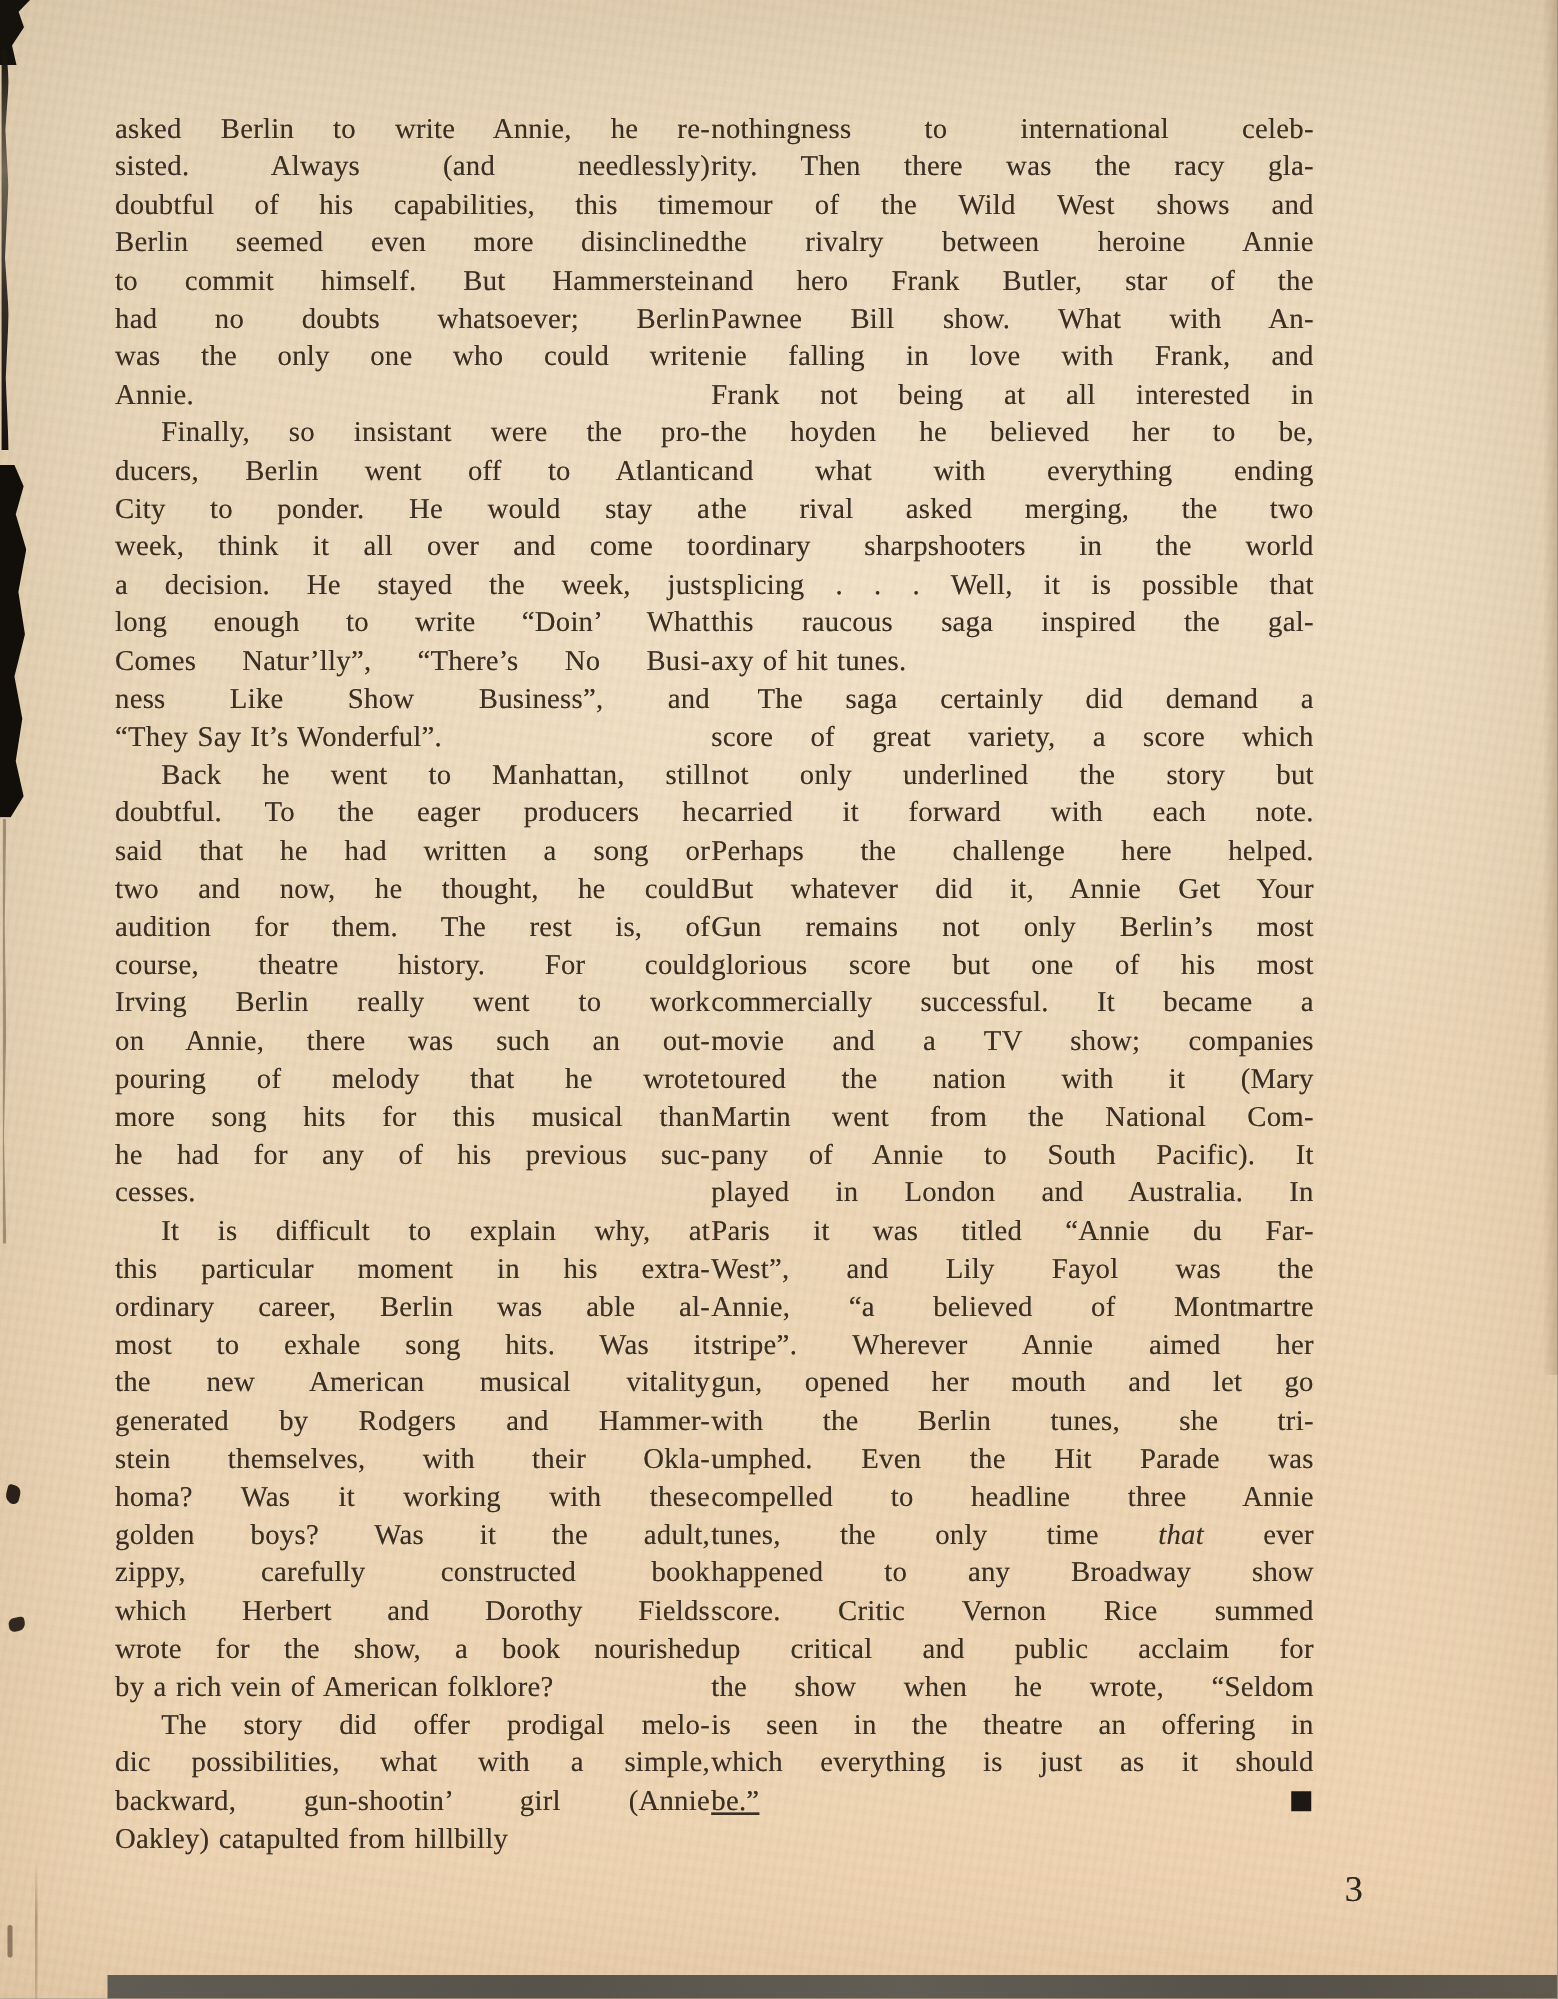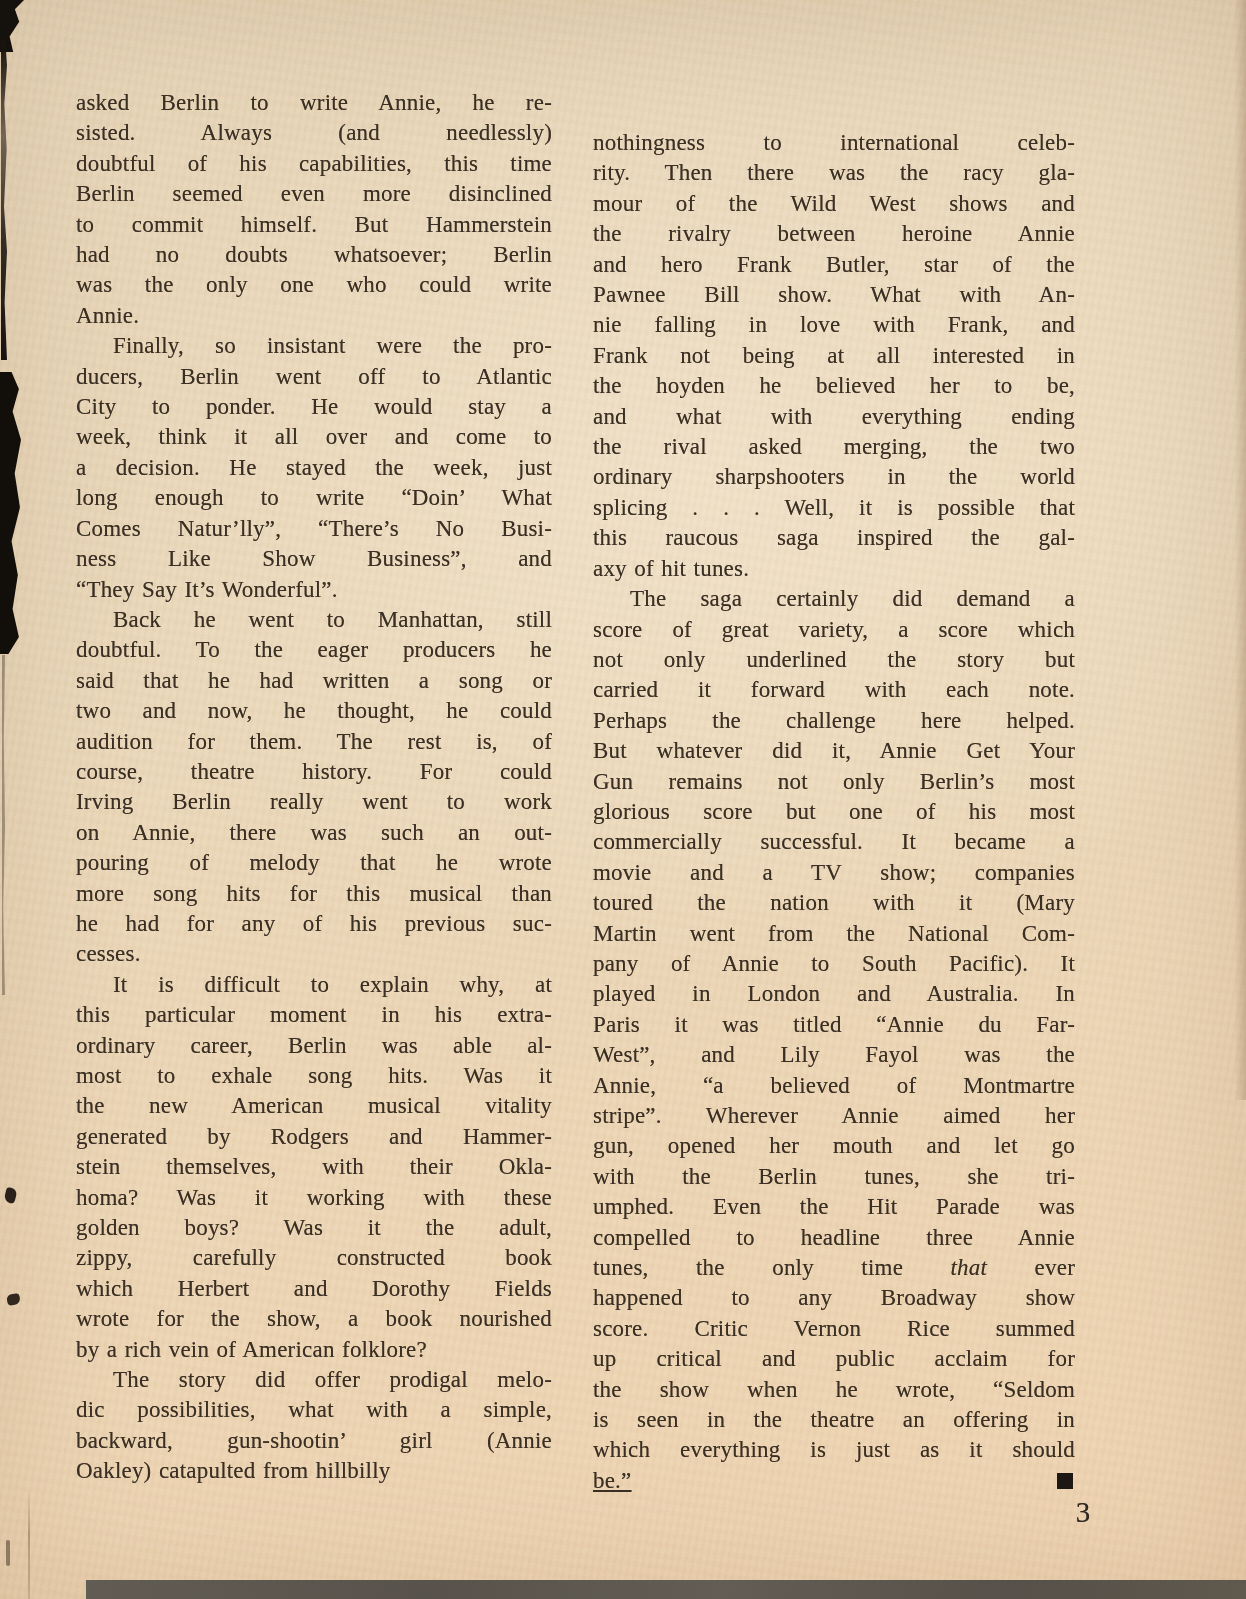--- a/index.html
+++ b/index.html
@@ -24,22 +24,22 @@
   }
   .column {
     position: absolute;
     top: 88px;
     font-size: 23px;
     line-height: 30.4px;
     letter-spacing: 0.2px;
     word-spacing: 1.5px;
     text-shadow: 0 0 0.5px rgba(62,48,32,0.55);
   }
-  .column.left  { left: 76px;  width: 476px; }
-  .column.right { left: 593px; width: 482px; margin-top: 40px; }
+  .column.left  { left: 92px;  width: 476px; }
+  .column.right { left: 569px; width: 482px; }
   .line { text-align: justify; text-align-last: justify; white-space: normal; }
   .line.indent { text-indent: 37px; }
   .line.para-end { text-align-last: left; }
   .line.spread { display: flex; justify-content: space-between; align-items: center; text-align-last: left; text-decoration: underline; }
   .end-mark {
     display: inline-block;
     width: 16px; height: 16px;
     background: #1d1813;
     margin-right: 2px;
     font-size: 0; line-height: 0;

